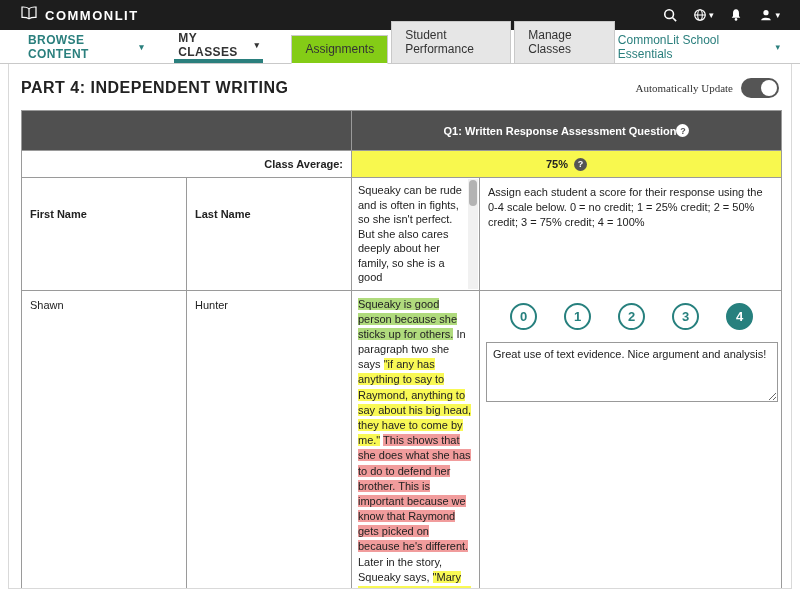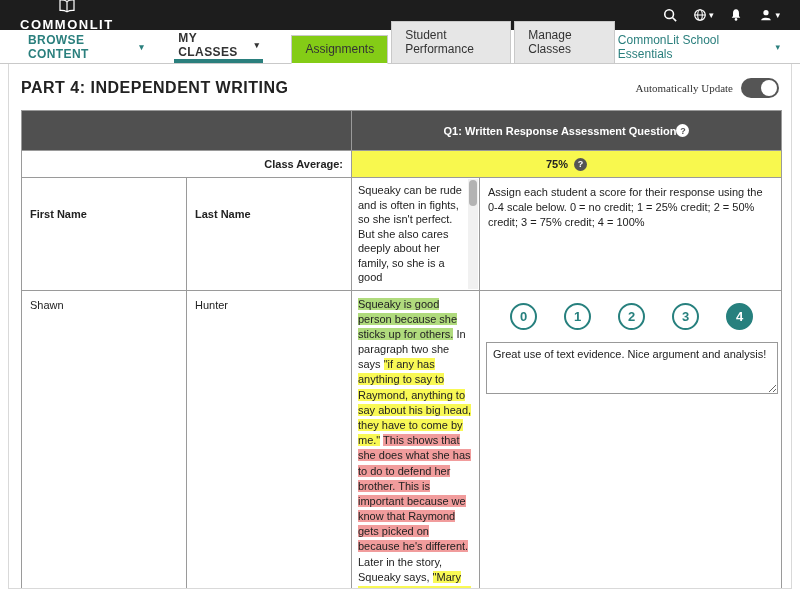--- a/index.html
+++ b/index.html
@@ -2,21 +2,21 @@
 <html><head>
 <meta charset="utf-8">
 <style>
   * { margin:0; padding:0; box-sizing:border-box; }
   html,body { width:800px; height:589px; overflow:hidden; background:#fff;
     font-family:"Liberation Sans", sans-serif; }
 
   
   .topbar { height:30px; background:#1d1d1d; display:flex; align-items:center;
     justify-content:space-between; padding:0 20px; }
-  .brand { display:flex; align-items:center; color:#fff; cursor:pointer;flex-direction:column; }
+  .brand { display:flex; align-items:center; gap:7px; color:#fff; cursor:pointer; }
   .brand-name { font-size:13px; font-weight:bold; letter-spacing:1.5px; color:#fff; }
   .topbar-icons { display:flex; align-items:center; gap:16px; }
   .top-icon { display:flex; align-items:center; gap:2px; background:none; border:none;
     color:#fff; cursor:pointer; font-size:8px; }
   .top-icon svg { display:block; }
 
   
   .subnav { height:34px; background:#fff; border-bottom:1px solid #c9c9c9;
     display:flex; align-items:center; justify-content:space-between; padding:0 20px 0 24px; }
   .subnav-left { display:flex; align-items:center; height:100%; }
@@ -85,21 +85,21 @@
   .hl-pink   { background:#f19c9c; }
   .hl-none   { background:transparent; }
 
   .score-cell { padding:12px 6px 0; }
   .score-row { display:flex; justify-content:space-between; padding:0 22px 0 24px; }
   .score { width:27px; height:27px; border-radius:50%; border:2px solid #27807e;
     background:#fff; color:#27807e; font-weight:bold; font-size:13px; cursor:pointer;
     display:flex; align-items:center; justify-content:center;
     font-family:"Liberation Sans", sans-serif; }
   .score.selected { background:#27807e; color:#fff; }
-  .comment-box { margin:12px 0 0 0; width:292px; height:52px; resize:both;
+  .comment-box { margin:12px 0 0 0; width:292px; height:60px; resize:both;
     border:1px solid #999; font-family:"Liberation Sans", sans-serif; font-size:11px;
     padding:4px 6px; color:#222; line-height:1.3; }
 </style>
 </head>
 <body>
 
 <header class="topbar">
   <div class="brand">
     <span>
       <svg width="18" height="14" viewBox="0 0 20 16">

